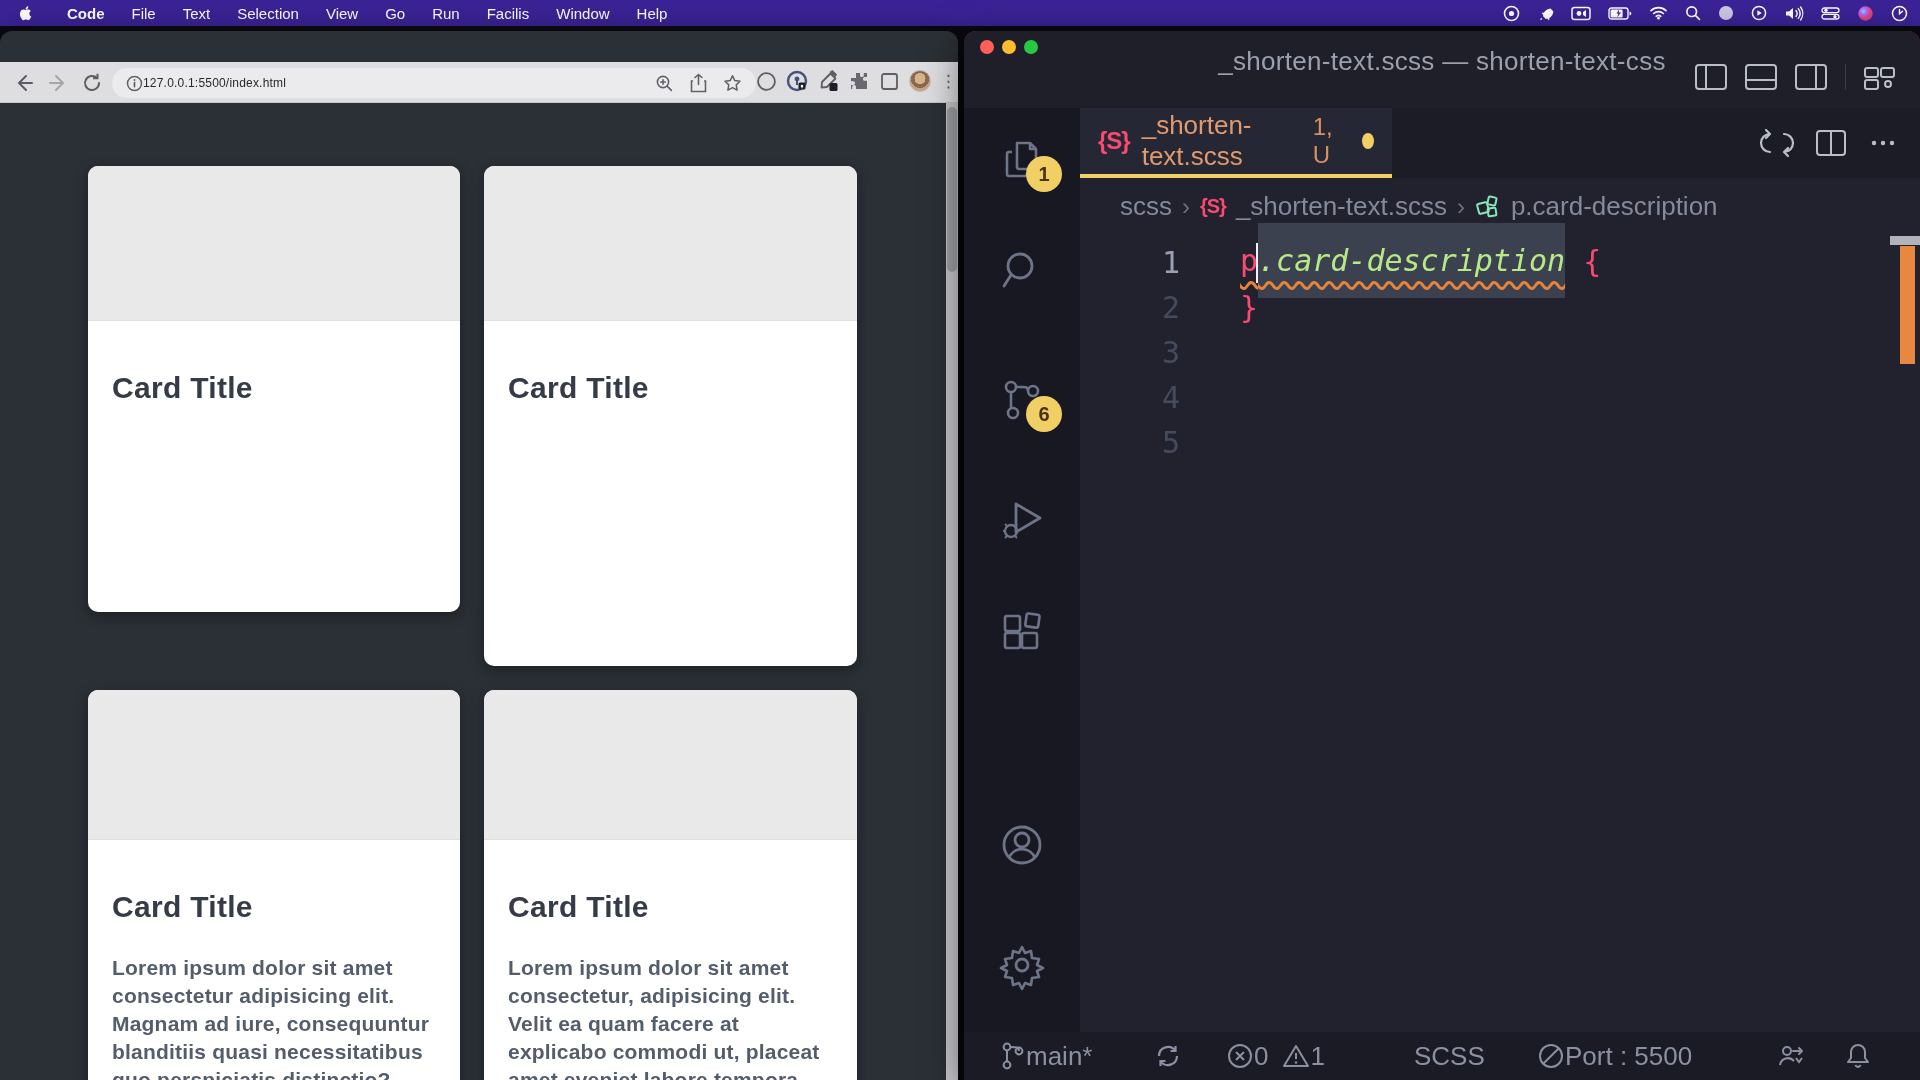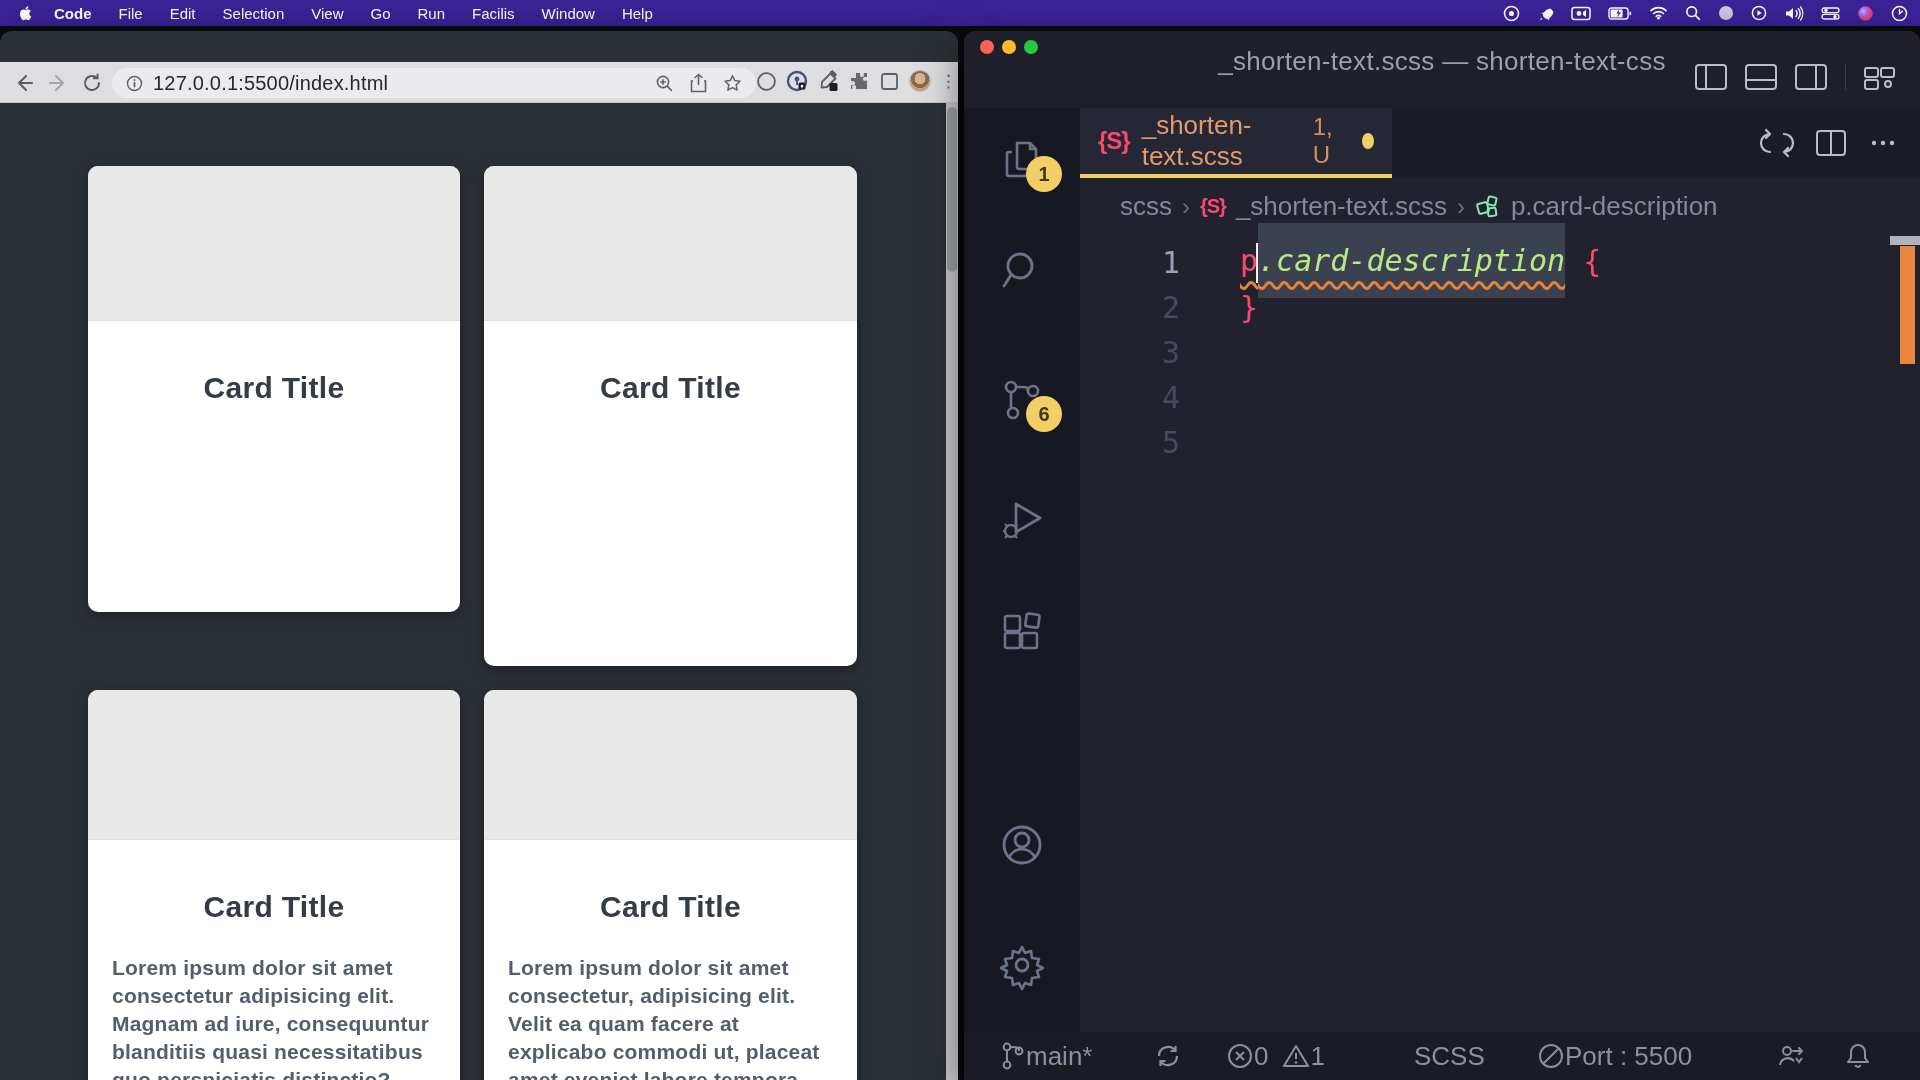--- a/index.html
+++ b/index.html
@@ -4,21 +4,21 @@
 <style>
   * { margin:0; padding:0; box-sizing:border-box; }
   html,body { width:1920px; height:1080px; overflow:hidden; background:#0a0b11;
               font-family:"Liberation Sans", sans-serif; }
   #desktop { position:absolute; inset:0; width:1920px; height:1080px; background:#0a0b11; }
 
   
   #menubar { position:absolute; left:0; top:0; width:1920px; height:26px; background:#3b2397;
              display:flex; align-items:center; color:#fff; font-size:15px; }
   #menubar .apple { margin-left:18px; width:16px; height:16px; }
-  #menubar .menus { display:flex; align-items:center; margin-left:20px; gap:27px; }
+  #menubar .menus { display:flex; align-items:center; margin-left:33px; gap:27px; }
   #menubar .menus span { cursor:default; }
   #menubar .menus .app-name { font-weight:bold; }
   #menubar .status { position:absolute; right:12px; top:0; height:26px; display:flex; align-items:center; gap:17px; }
   #menubar .status svg { display:block; }
 
   
   .window { position:absolute; top:31px; height:1049px; border-radius:12px 12px 0 0; overflow:hidden;
             box-shadow:0 10px 40px rgba(0,0,0,.6); }
 
   
@@ -33,33 +33,33 @@
   #b-newtab { position:absolute; left:348px; top:2px; font-size:20px; color:#54575c; width:26px; height:26px;
               text-align:center; line-height:26px; }
   #b-chevron { position:absolute; right:14px; top:8px; }
 
   #b-toolbar { position:absolute; left:0; top:31px; width:958px; height:41px; background:#dedee1;
                border-bottom:1px solid #c6c6c9; }
   .navbtn { position:absolute; top:9px; width:24px; height:24px; }
   #omnibox { position:absolute; left:112px; top:6px; width:644px; height:30px; border-radius:15px;
              background:#ebebed; display:flex; align-items:center; }
   #omnibox .info { margin-left:14px; }
-  #omnibox .url { margin-left:10px; font-size:20px; color:#26282c; letter-spacing:.2px; flex:1; }
+  #omnibox .url { font-size:12px; color:#26282c; letter-spacing:.2px; flex:1; }
   #omnibox .boxicons { display:flex; align-items:center; gap:16px; margin-right:14px; }
   #b-exticons { position:absolute; right:6px; top:8px; display:flex; align-items:center; gap:9px; }
   #b-exticons .dots { font-size:17px; color:#5c6066; width:12px; text-align:center; }
   .avatar { width:22px; height:22px; border-radius:50%;
             background:radial-gradient(circle at 50% 38%, #d8b48c 0 34%, #8a6a4e 35% 58%, #caa27c 59% 100%);
             border:1px solid #b9b9bd; }
 
   #b-content { position:absolute; left:0; top:72px; width:946px; height:977px; background:#2b3036; overflow:hidden; }
   .card { position:absolute; background:#ffffff; border-radius:10px; box-shadow:0 4px 14px rgba(0,0,0,.35); overflow:hidden; }
   .card .ph { width:100%; background:#e9e9ea; border-bottom:1px solid #e0e0e2; }
   .card .cbody { padding:50px 24px 0; }
-  .card h2 { font-size:30px; color:#353c48; letter-spacing:.3px; font-weight:bold;text-align:center; }
+  .card h2 { font-size:30px; color:#353c48; letter-spacing:.3px; font-weight:bold; }
   .card p { margin-top:30px; font-size:21px; line-height:28px; color:#545d6b; font-weight:bold; letter-spacing:.2px; }
   #card-0 { left:88px;  top:63px;  width:372px; height:446px; }
   #card-1 { left:484px; top:63px;  width:373px; height:500px; }
   #card-2 { left:88px;  top:587px; width:372px; height:415px; }
   #card-3 { left:484px; top:587px; width:373px; height:520px; }
   #card-0 .ph, #card-1 .ph { height:155px; }
   #card-2 .ph, #card-3 .ph { height:150px; }
 
   #b-scrollbar { position:absolute; right:0; top:72px; width:12px; height:977px; background:#c8c8cb; }
   #b-thumb { position:absolute; left:1px; top:4px; width:10px; height:165px; border-radius:5px; background:#9fa0a5; }
@@ -116,21 +116,21 @@
 
 <div id="desktop">
 
   <div id="menubar">
     <svg class="apple" viewBox="0 0 16 16">
       <path fill="#fff" d="M11.3 8.6c0-1.7 1.4-2.5 1.5-2.6-.8-1.2-2-1.3-2.5-1.4-1.1-.1-2.1.6-2.6.6-.5 0-1.4-.6-2.3-.6-1.2 0-2.3.7-2.9 1.8-1.2 2.1-.3 5.3.9 7 .6.9 1.3 1.8 2.2 1.8.9 0 1.2-.6 2.3-.6 1.1 0 1.4.6 2.3.6.9 0 1.5-.9 2.1-1.7.7-1 .9-1.9.9-2-.1 0-1.9-.7-1.9-2.9zM9.6 3.4c.5-.6.8-1.4.7-2.2-.7 0-1.5.5-2 1.1-.4.5-.8 1.3-.7 2.1.8.1 1.6-.4 2-1z"></path>
     </svg>
     <div class="menus">
       <span class="app-name">Code</span>
       <span>File</span>
-      <span>Edit</span>
+      <span>Text</span>
       <span>Selection</span>
       <span>View</span>
       <span>Go</span>
       <span>Run</span>
       <span>Facilis</span>
       <span>Window</span>
       <span>Help</span>
     </div>
     <div class="status">
       <svg width="17" height="17" viewBox="0 0 17 17">

